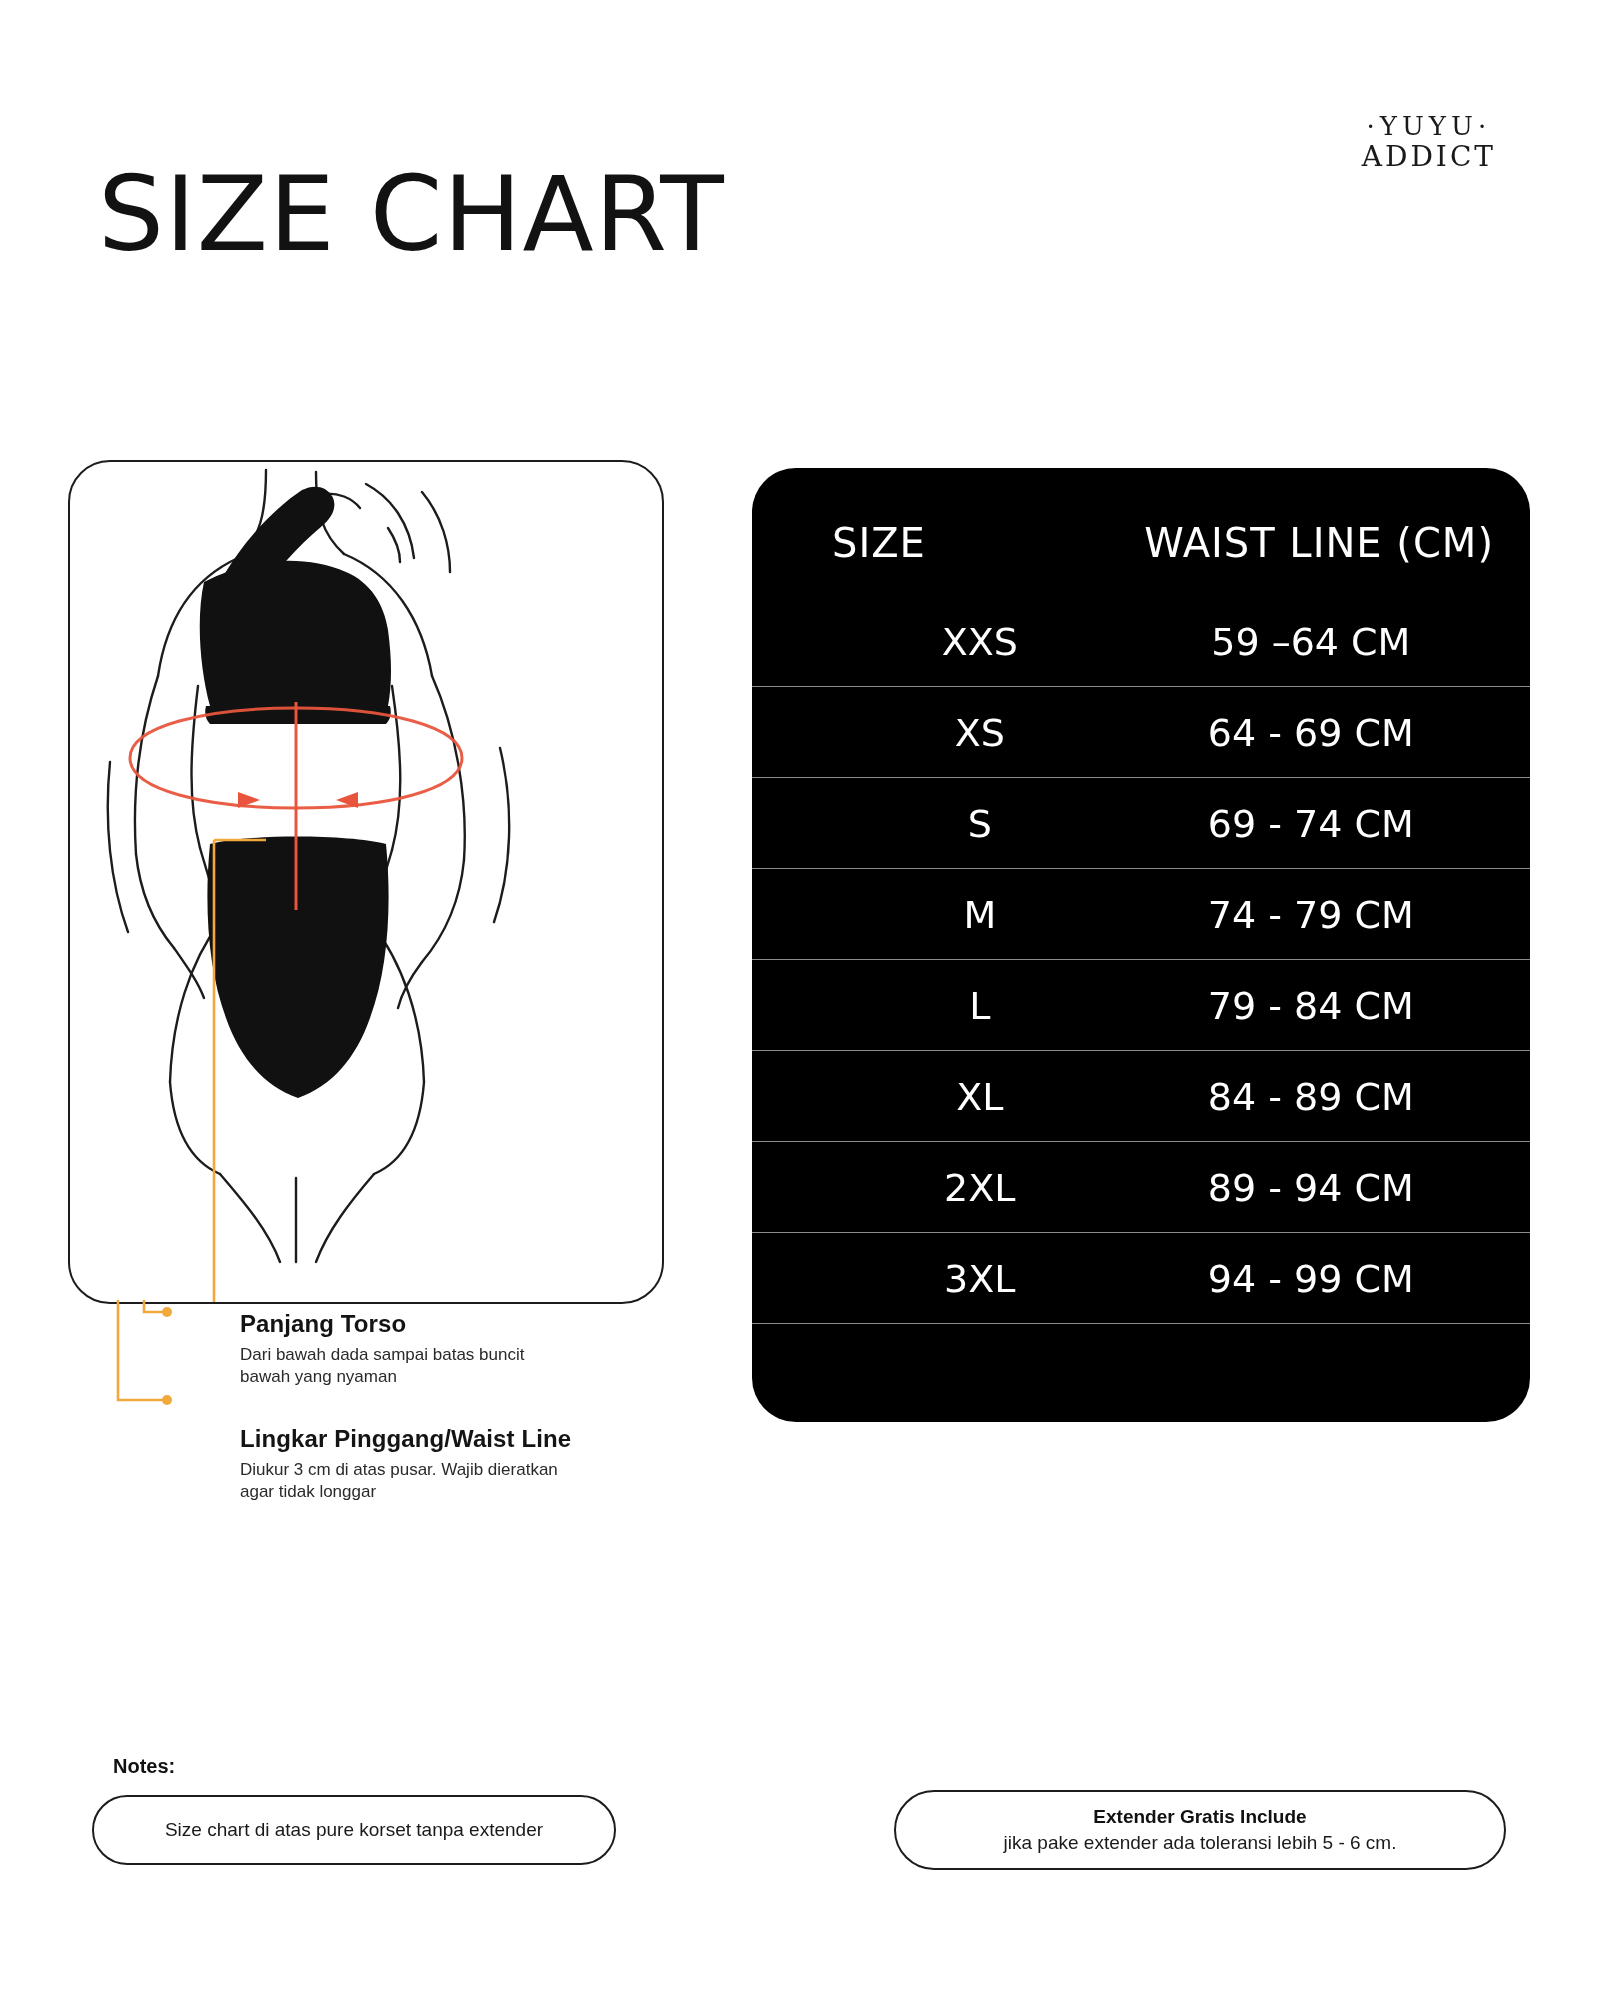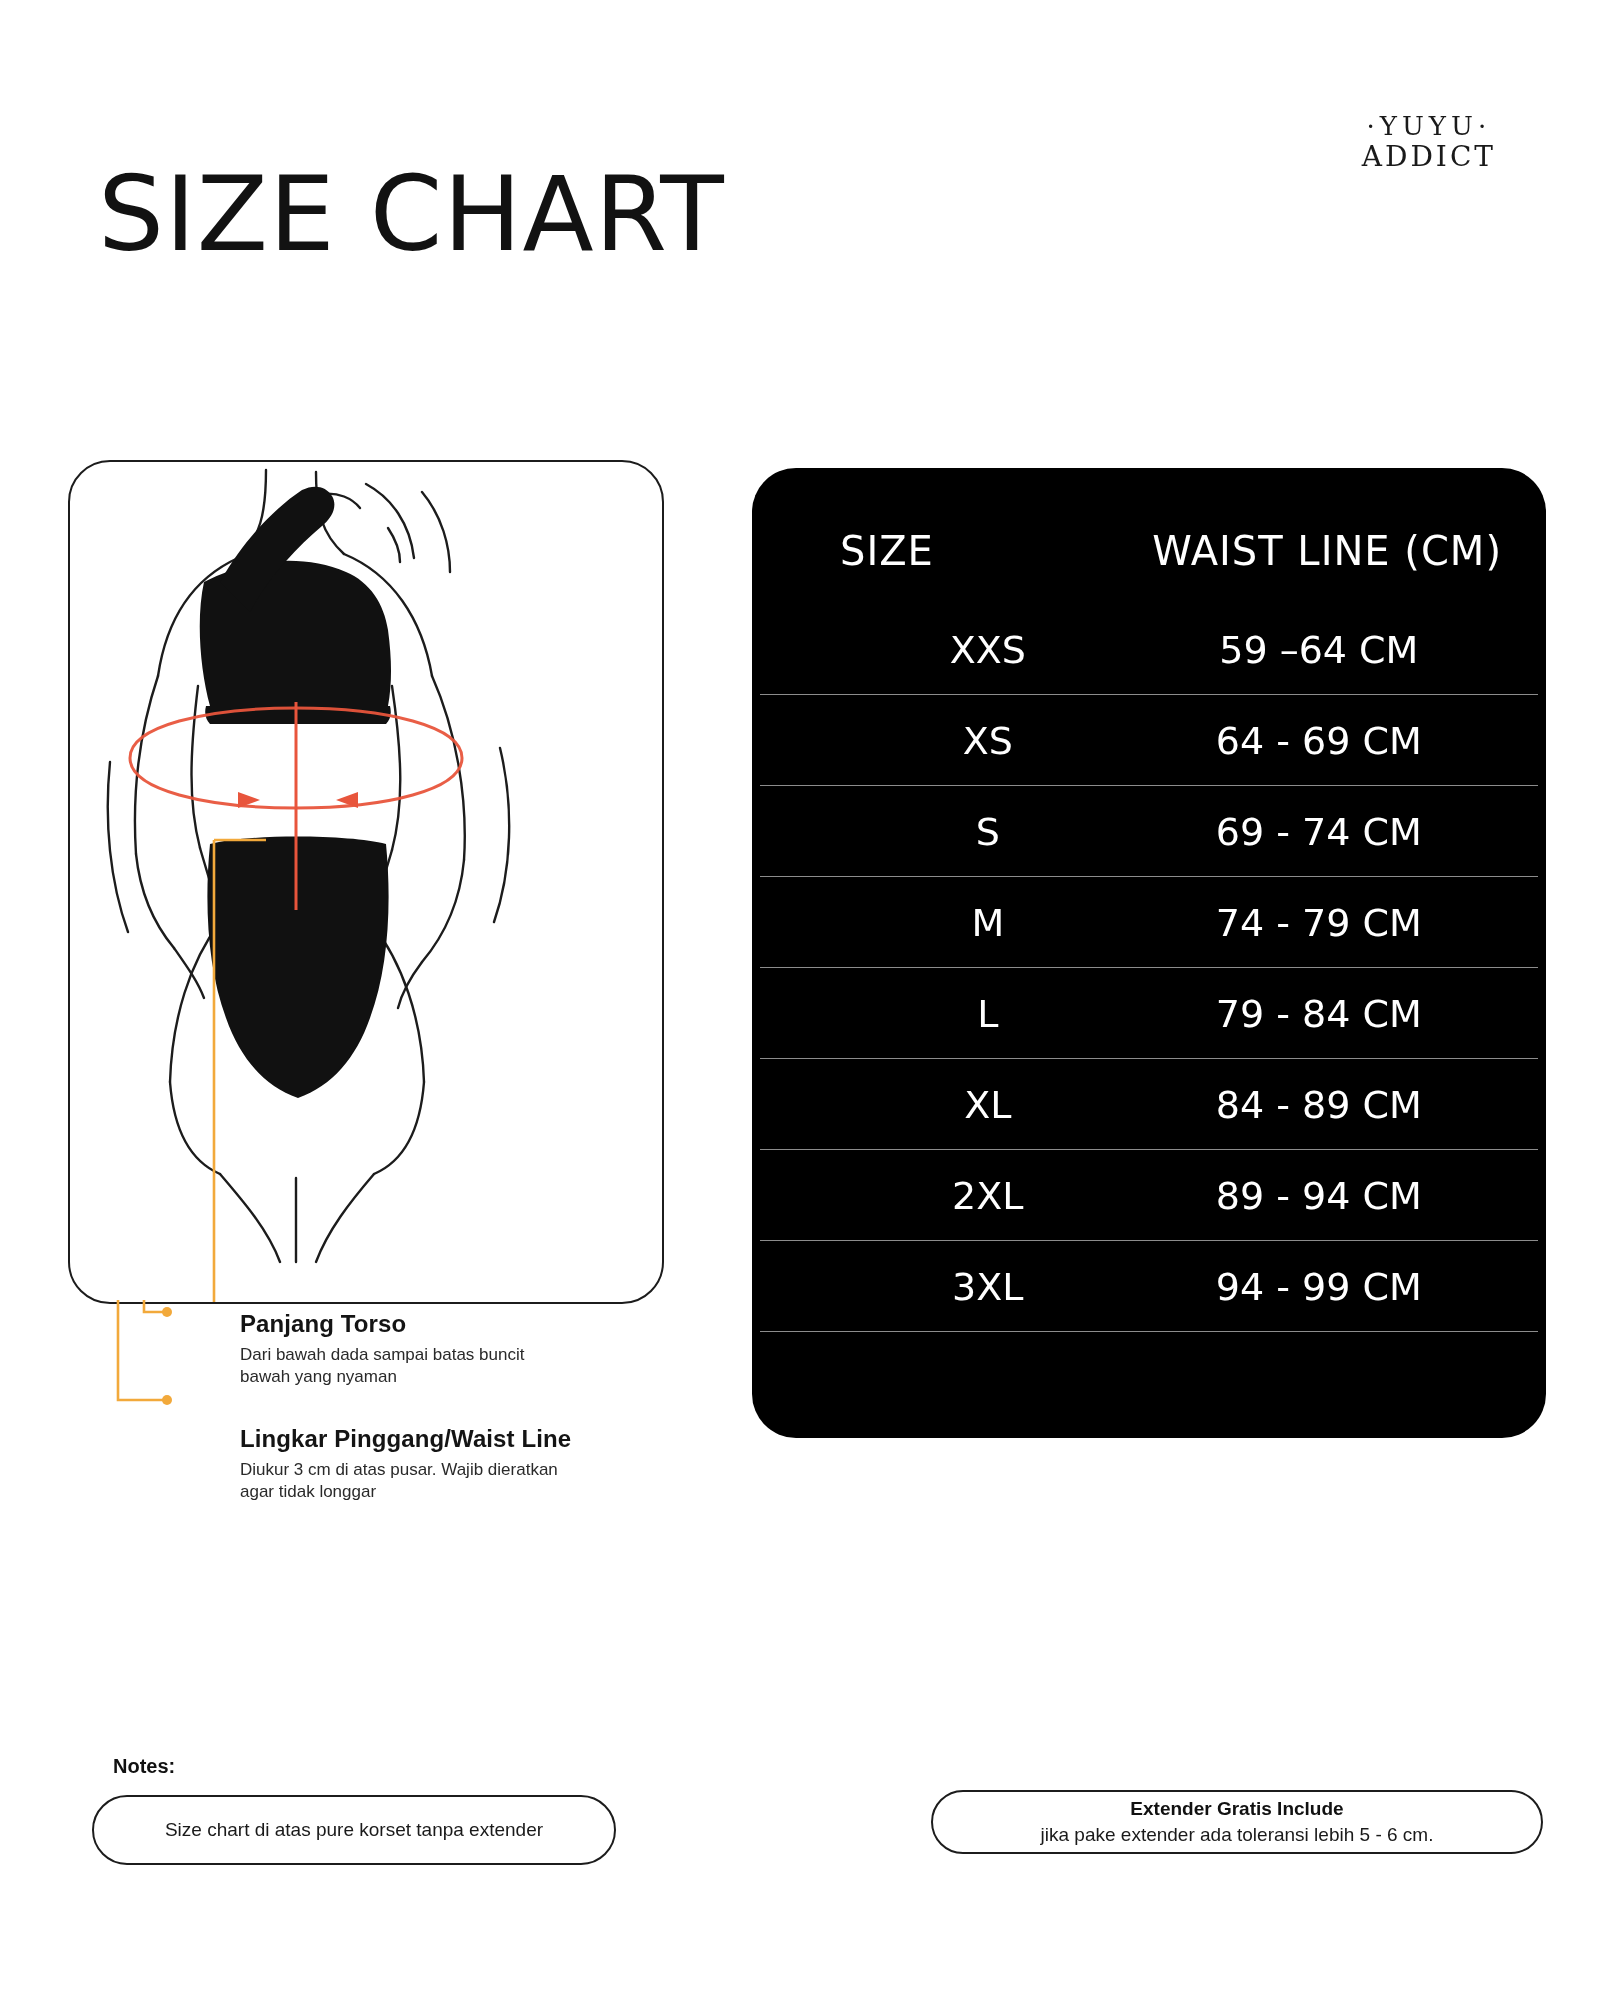--- a/index.html
+++ b/index.html
@@ -94,21 +94,21 @@
 
   
   .table-card {
     position: absolute;
     left: 752px;
     top: 468px;
     width: 778px;
     height: 954px;
     background: #000000;
     border-radius: 44px;
-    padding: 8px;
+    padding: 0;
   }
   .tbl {
     width: 100%;
     border-collapse: collapse;
     color: #ffffff;
     table-layout: fixed;
   }
   .tbl th {
     font-weight: 400;
     font-size: 40px;
@@ -151,24 +151,24 @@
   }
   .pill-left {
     left: 92px;
     top: 1795px;
     width: 524px;
     height: 70px;
     font-size: 19px;
     color: #1a1a1a;
   }
   .pill-right {
-    left: 931px;
+    left: 894px;
     top: 1790px;
     width: 612px;
-    height: 64px;
+    height: 80px;
     flex-direction: column;
     line-height: 1.35;
   }
   .pill-right .pr-title {
     font-size: 19px;
     font-weight: 700;
     color: #111;
   }
   .pill-right .pr-sub {
     font-size: 19px;

